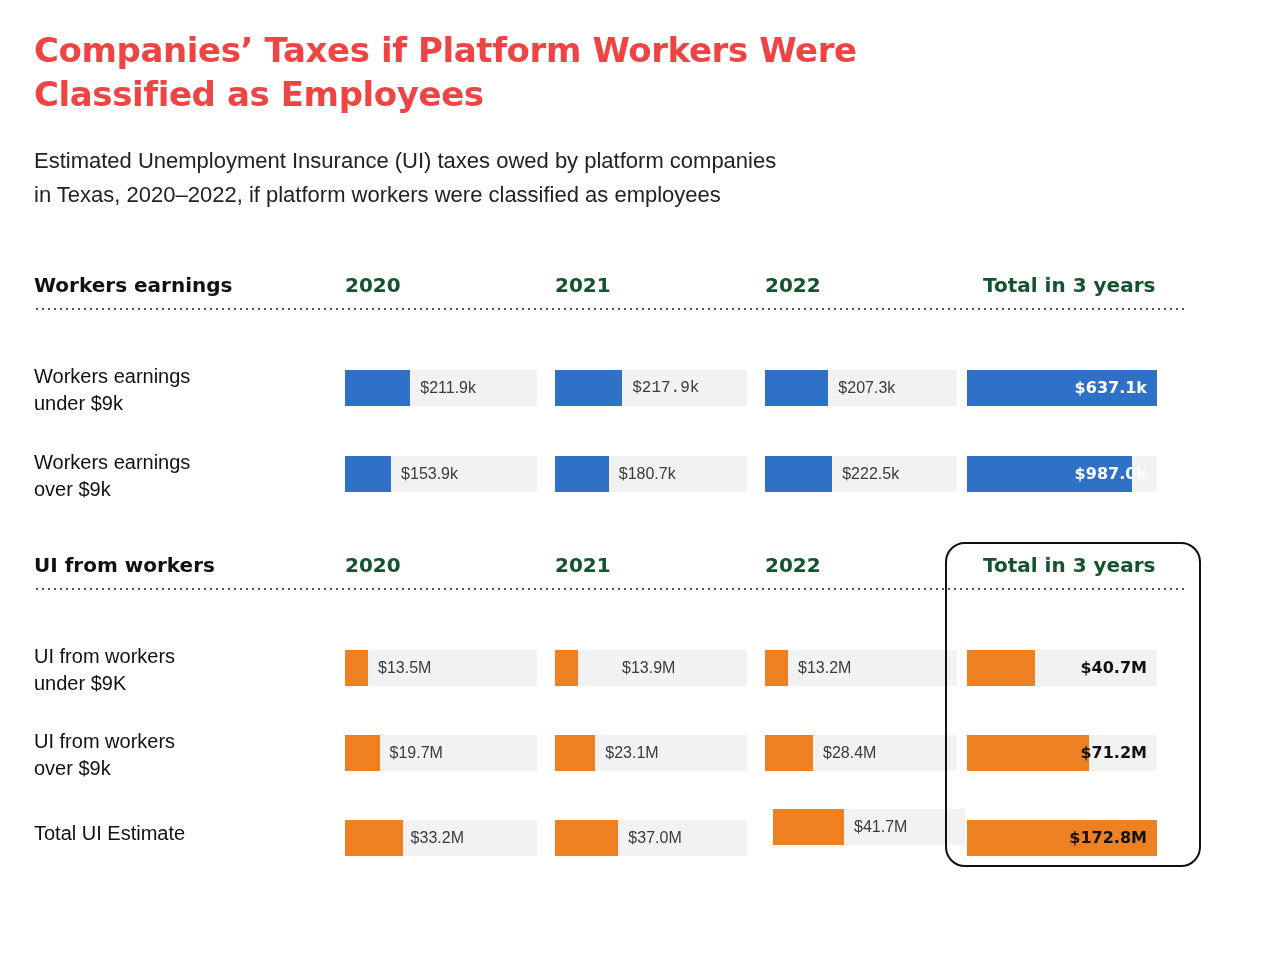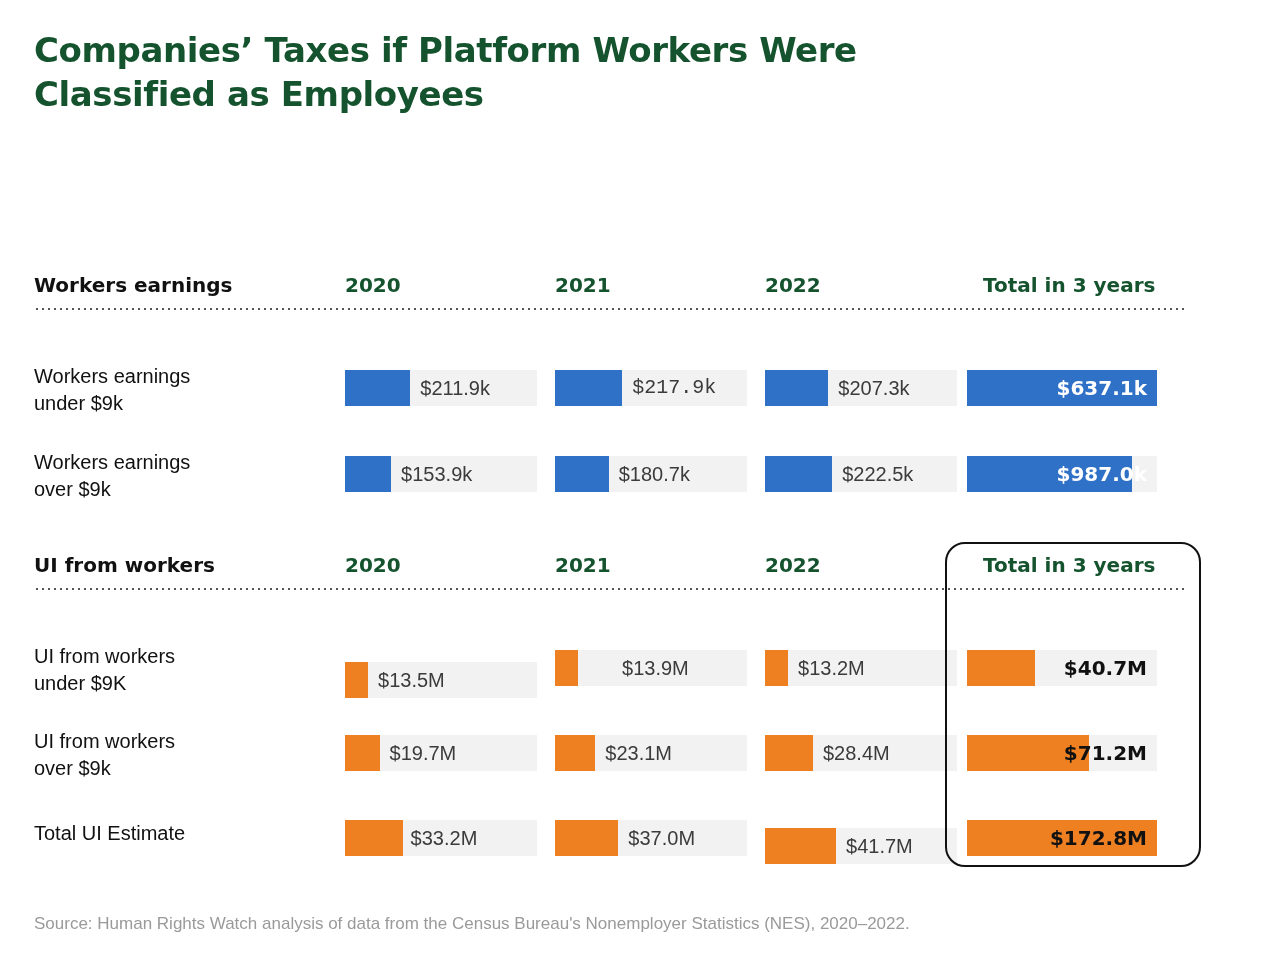--- a/index.html
+++ b/index.html
@@ -13,21 +13,21 @@
   .page { position: relative; width: 1262px; height: 968px; padding: 0; }
 
   
   .title {
     position: absolute; left: 34px; top: 28px; width: 900px;
     font-family: "DejaVu Sans", sans-serif;
     font-weight: 700;
     font-size: 34px;
     line-height: 44px;
     letter-spacing: -0.4px;
-    color: #14532d;
+    color: #ef4444;
     white-space: pre-line;
   }
   .subtitle {
     position: absolute; left: 34px; top: 144px; width: 1050px;
     font-size: 22px;
     line-height: 34px;
     color: #222222;
     white-space: pre-line;
   }
 
@@ -90,21 +90,21 @@
   }
   .fill {
     position: absolute; left: 0; top: 0;
     height: 36px;
   }
   .fill.blue { background: #3071c8; }
   .fill.orange { background: #ee8022; }
   .val {
     position: absolute; top: 0;
     height: 36px; line-height: 36px;
-    font-size: 20px;
+    font-size: 16px;
     color: #3b3b3b;
     white-space: nowrap;
   }
   .val.inside-left { left: 0; padding-left: 10px; }
   .val.total {
     right: 10px; left: auto;
     font-family: "DejaVu Sans", sans-serif;
     font-weight: 700;
     color: #ffffff;
   }
@@ -139,20 +139,22 @@
     color: #9a9a9a;
   }
 </style>
 </head>
 <body>
 
 <div class="page">
 
   <div class="title">Companies’ Taxes if Platform Workers Were
 Classified as Employees</div>
+  <div class="subtitle">Estimated Unemployment Insurance (UI) taxes owed by platform companies
+in Texas, 2020–2022, if platform workers were classified as employees</div>
 
   <div class="section" id="section-earnings">
     <div class="head-row">
       <div class="head-label">Workers earnings</div>
       <div class="head-col hc-0">2020</div>
       <div class="head-col hc-1">2021</div>
       <div class="head-col hc-2">2022</div>
       <div class="head-col hc-3">Total in 3 years</div>
       <div class="divider"></div>
     </div>
@@ -214,21 +216,21 @@
       <div class="head-col hc-0">2020</div>
       <div class="head-col hc-1">2021</div>
       <div class="head-col hc-2">2022</div>
       <div class="head-col hc-3">Total in 3 years</div>
       <div class="divider"></div>
     </div>
     <div class="rows" id="rows-ui">
         <div class="row">
           <div class="row-label" style="top: 55px;">UI from workers
 under $9K</div>
-          <div class="cell col-0" style="top: 62px; margin-top: 12px;">
+          <div class="cell col-0" style="top: 62px;">
             <div class="track"></div>
             <div class="fill orange" style="width: 12%;"></div>
             <div class="val inside-left" style="left: 12%;">$13.5M</div>
           </div>
           <div class="cell col-1" style="top: 62px;">
             <div class="track"></div>
             <div class="fill orange" style="width: 12%;"></div>
             <div class="val inside-left" style="left: 12%; padding-left: 44px;">$13.9M</div>
           </div>
           <div class="cell col-2" style="top: 62px;">
@@ -271,30 +273,29 @@
           <div class="cell col-0" style="top: 232px;">
             <div class="track"></div>
             <div class="fill orange" style="width: 30%;"></div>
             <div class="val inside-left" style="left: 30%; padding-left: 8px;">$33.2M</div>
           </div>
           <div class="cell col-1" style="top: 232px;">
             <div class="track"></div>
             <div class="fill orange" style="width: 33%;"></div>
             <div class="val inside-left" style="left: 33%;">$37.0M</div>
           </div>
-          <div class="cell col-2" style="top: 240px;">
+          <div class="cell col-2" style="top: 221px; margin-left: 8px;">
             <div class="track"></div>
             <div class="fill orange" style="width: 37%;"></div>
             <div class="val inside-left" style="left: 37%;">$41.7M</div>
           </div>
           <div class="cell col-3" style="top: 232px;">
             <div class="track"></div>
             <div class="fill orange" style="width: 100%;"></div>
             <div class="val total-dark">$172.8M</div>
           </div>
         </div>
       </div>
   </div>
 
   <div class="highlight-box"></div>
 
-  <div class="source">Source: Human Rights Watch analysis of data from the Census Bureau's Nonemployer Statistics (NES), 2020–2022.</div>
 </div>
 
 </body></html>

